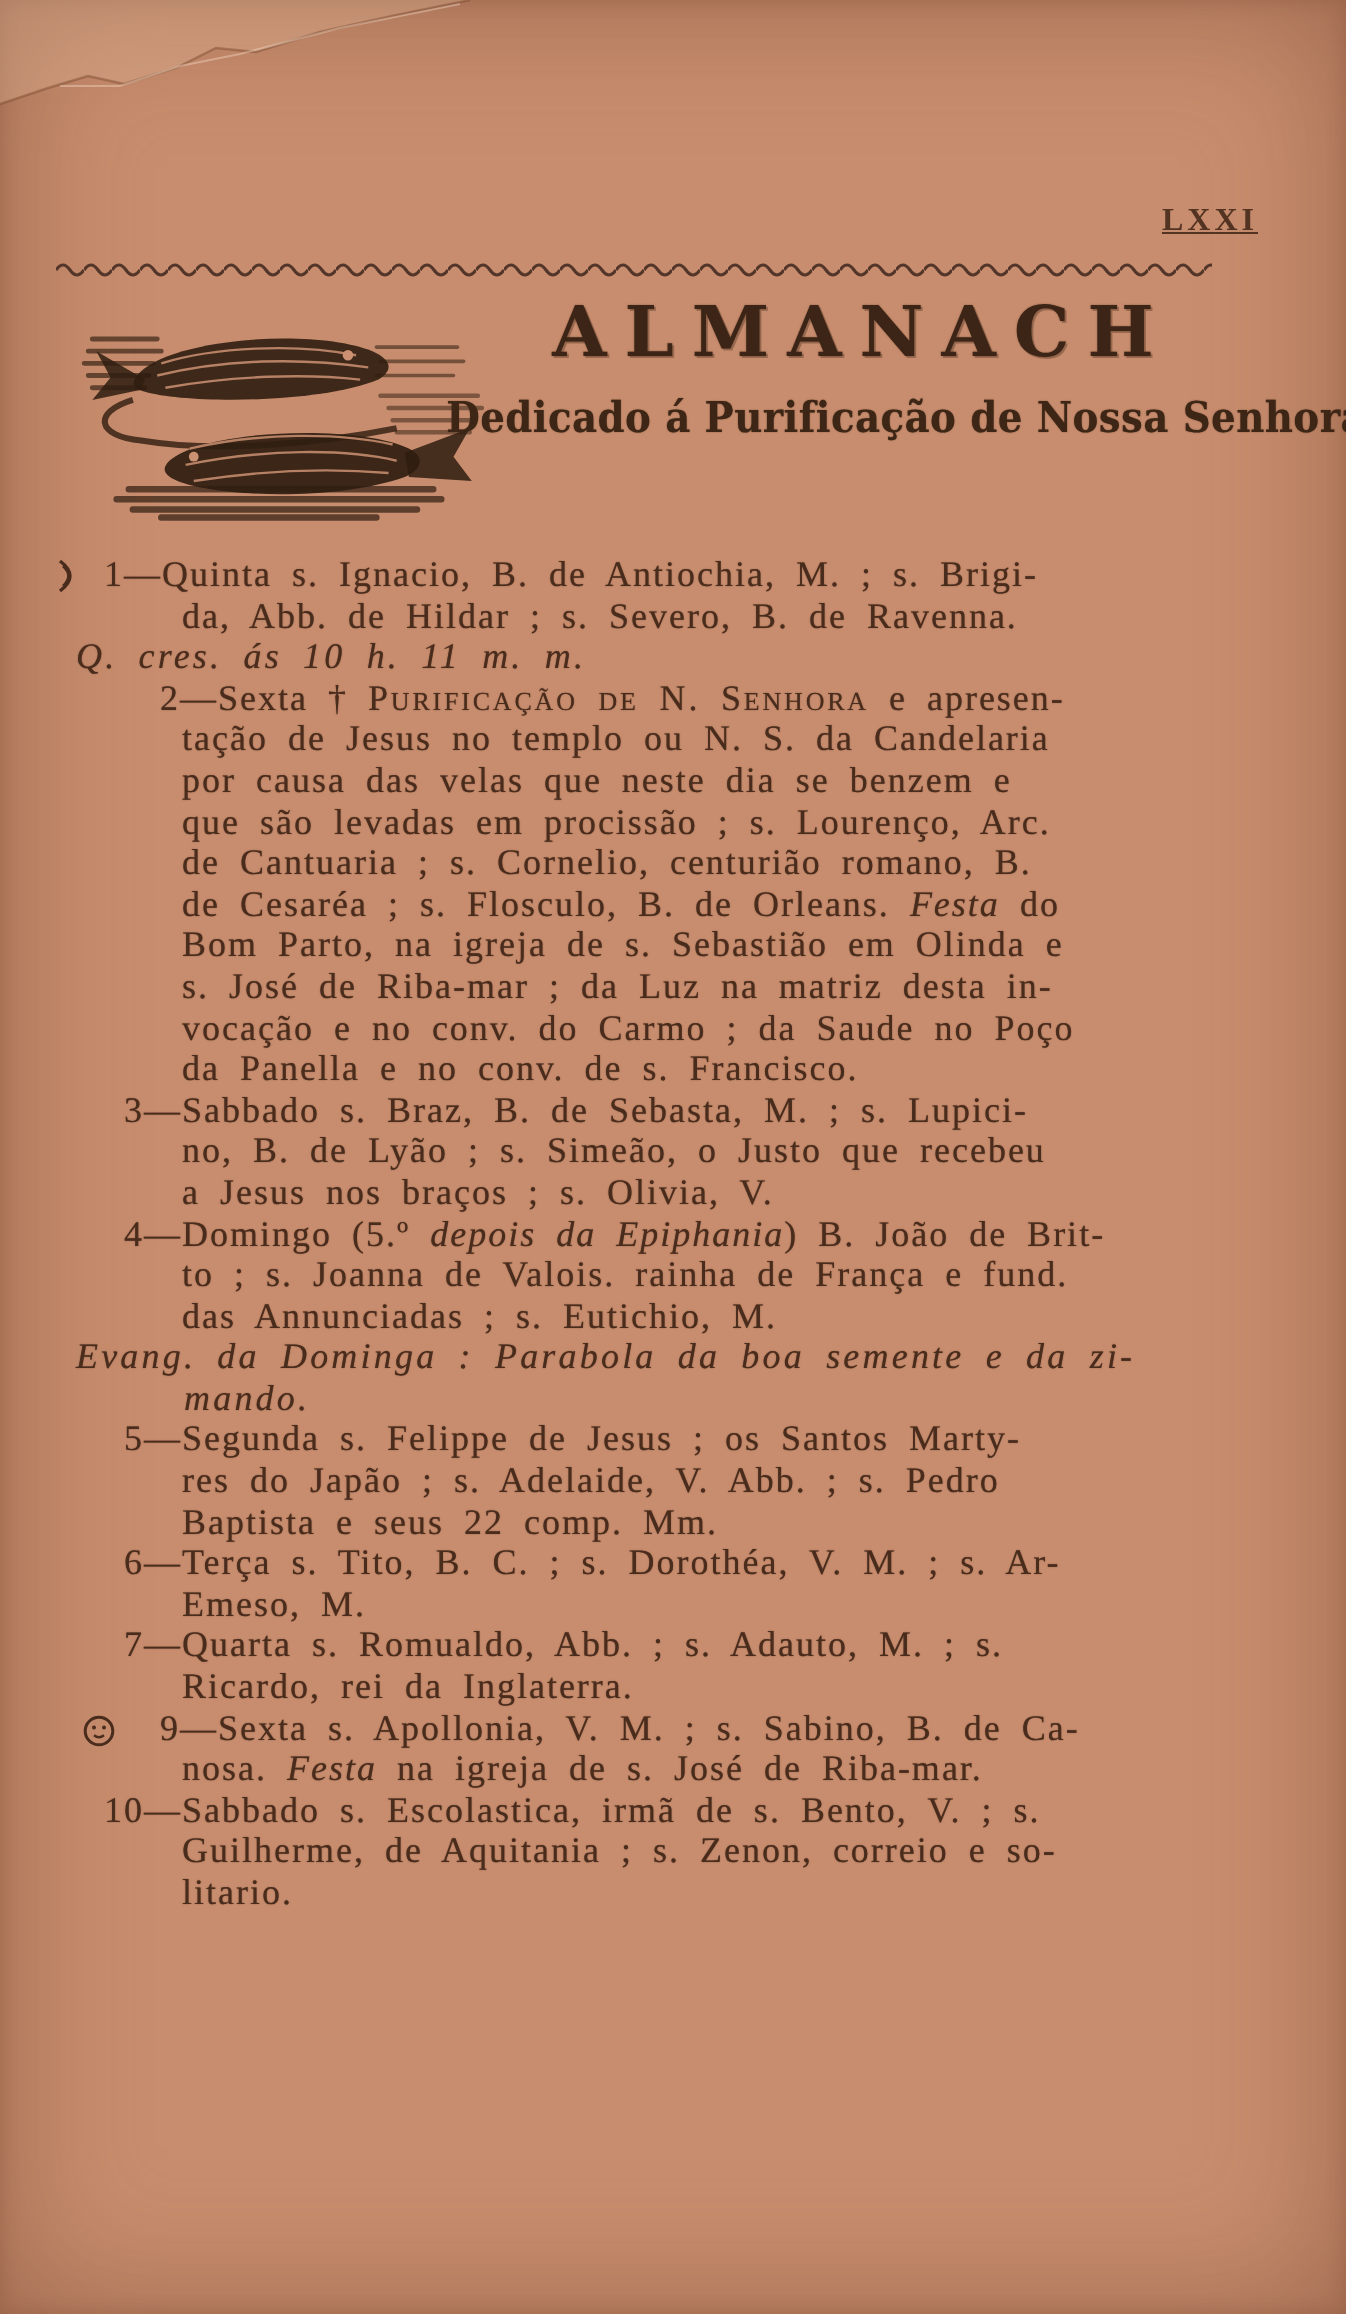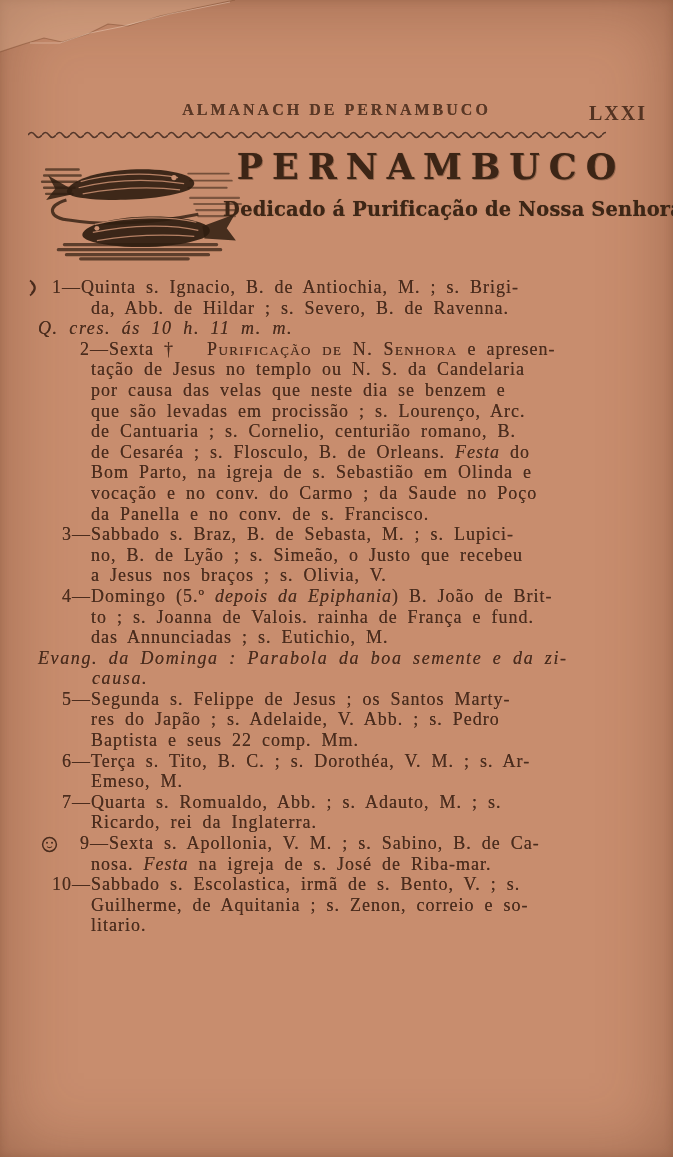--- a/index.html
+++ b/index.html
@@ -23,22 +23,22 @@
     font-family:"Liberation Serif", serif;
   }
   .crease{position:absolute;top:0;left:0;}
   .header-row{position:absolute;top:101px;left:0;width:673px;height:24px;}
   .book-title{
     position:absolute;left:0;right:0;text-align:center;
     font-size:16px;font-weight:bold;letter-spacing:3px;color:#5a3826;
     text-shadow:0 0 .6px rgba(90,56,38,.8);
   }
   .page-number{
-    position:absolute;right:26px;top:1px;
-    font-size:20px;font-weight:bold;letter-spacing:2px;color:#533322;
+    position:absolute;right:44px;top:1px;
+    font-size:16px;font-weight:bold;letter-spacing:2px;color:#533322;text-decoration:underline;
   }
   .wavy{position:absolute;top:129px;left:28px;}
   .fish-art{position:absolute;top:146px;left:36px;width:208px;height:116px;}
   .month-col{position:absolute;top:146px;left:216px;width:430px;text-align:center;}
   .month-name{
     font-family:"DejaVu Serif", serif;font-size:35px;font-weight:bold;
     letter-spacing:9px;color:#3c2516;
     text-shadow:1px 1px 0 rgba(40,20,8,.28), 0 0 1px rgba(60,32,16,.45);
     white-space:nowrap;
   }
@@ -60,39 +60,38 @@
   }
   .line{position:relative;white-space:nowrap;}
   .ind-day-outer{padding-left:52px;}
   .ind-day{padding-left:62px;}
   .ind-day-inner{padding-left:80px;}
   .ind-cont{padding-left:91px;}
   .ind-annot{padding-left:38px;}
   .ind-annot-cont{padding-left:92px;}
   .it{font-style:italic;letter-spacing:1.6px;}
   .line em{font-style:italic;margin-top:39px;}
-  .line .sc{font-variant:small-caps;letter-spacing:1.4px;margin-left:23px;}
+  .line .sc{font-variant:small-caps;letter-spacing:1.4px;}
   .marker{position:absolute;top:2px;}
   .marker svg{display:block;}
   .m-first-quarter-moon{left:27px;}
   .m-full-moon{left:41px;top:3px;}
 </style>
 </head>
 <body>
 
 <div class="page">
 
   <svg class="crease" width="673" height="62" aria-hidden="true">
     <polygon points="0,0 235,0 196,8 160,16 128,26 108,24 88,34 62,42 44,38 24,44 0,52" fill="rgba(228,186,156,0.32)"></polygon>
     <polyline points="235,0 196,8 160,16 128,26 108,24 88,34 62,42 44,38 24,44 0,52" fill="none" stroke="rgba(120,70,45,0.45)" stroke-width="1.2"></polyline>
     <polyline points="230,2 170,14 120,27 90,33 60,43 30,43" fill="none" stroke="rgba(255,235,218,0.35)" stroke-width="1"></polyline>
   </svg>
 
   <div class="header-row">
-    <div class="book-title">ALMANACH DE PERNAMBUCO</div>
     <div class="page-number">LXXI</div>
   </div>
 
   <svg class="wavy" width="578" height="12" aria-hidden="true">
     <defs>
       <pattern id="wavepat" width="14" height="12" patternUnits="userSpaceOnUse">
         <path d="M0,6 Q3.5,1 7,6 T14,6" fill="none" stroke="#533629" stroke-width="1.6"></path>
       </pattern>
     </defs>
     <rect x="0" y="0" width="578" height="12" fill="url(#wavepat)"></rect>
@@ -110,21 +109,21 @@
     <circle cx="136" cy="30" r="2.6" fill="#cb9172"></circle>
     <path d="M44,34 C70,26 110,24 140,30 M42,40 C75,32 112,31 146,36 M46,46 C80,40 115,39 142,42" stroke="#cb9172" stroke-width="1.2" fill="none" opacity=".85"></path>
     <path d="M30,52 C10,58 12,70 34,72 C70,78 120,74 160,66" stroke="#2f1d10" stroke-width="3" fill="none" opacity=".8"></path>
     <path d="M48,82 C66,66 142,64 166,76 C174,80 173,86 164,90 C130,102 72,100 52,92 C45,89 44,86 48,82 Z" fill="#2f1d10" opacity=".92"></path>
     <path d="M164,78 L196,66 L188,80 L197,92 L166,90 Z" fill="#2f1d10" opacity=".85"></path>
     <circle cx="60" cy="80" r="2.4" fill="#cb9172"></circle>
     <path d="M58,76 C92,68 132,68 158,74 M56,84 C95,76 135,76 160,82 M60,92 C98,86 132,86 156,88" stroke="#cb9172" stroke-width="1.2" fill="none" opacity=".85"></path>
   </svg>
 
   <div class="month-col">
-    <div class="month-name">PERNAMBUCO</div>
+    <div class="month-name">ALMANACH</div>
     <div><span class="dedication">Dedicado á Purificação de Nossa Senhora</span></div>
   </div>
 
   <div class="calendar" id="calendar-body">
       <div>
         <div class="line ind-day-outer">1—Quinta s. Ignacio, B. de Antiochia, M. ; s. Brigi-<span class="marker m-first-quarter-moon">
             <svg width="13" height="18" viewBox="0 0 13 18">
               <path d="M3,1.5 Q13,9 3,16.5" fill="none" stroke="#4a2c1d" stroke-width="1.7"></path>
               <path d="M4.5,4 Q10,9 4.5,14" fill="none" stroke="#4a2c1d" stroke-width="1.4"></path>
             </svg>
@@ -135,36 +134,37 @@
         <div class="line ind-annot it">Q. cres. ás 10 h. 11 m. m.</div>
       </div>
       <div>
         <div class="line ind-day-inner">2—Sexta † <span class="sc">Purificação de N. Senhora</span> e apresen-</div>
         <div class="line ind-cont">tação de Jesus no templo ou N. S. da Candelaria</div>
         <div class="line ind-cont">por causa das velas que neste dia se benzem e</div>
         <div class="line ind-cont">que são levadas em procissão ; s. Lourenço, Arc.</div>
         <div class="line ind-cont">de Cantuaria ; s. Cornelio, centurião romano, B.</div>
         <div class="line ind-cont">de Cesaréa ; s. Flosculo, B. de Orleans. <em>Festa</em> do</div>
         <div class="line ind-cont">Bom Parto, na igreja de s. Sebastião em Olinda e</div>
+        <div class="line ind-cont">s. José de Riba-mar ; da Luz na matriz desta in-</div>
         <div class="line ind-cont">vocação e no conv. do Carmo ; da Saude no Poço</div>
         <div class="line ind-cont">da Panella e no conv. de s. Francisco.</div>
       </div>
       <div>
         <div class="line ind-day">3—Sabbado s. Braz, B. de Sebasta, M. ; s. Lupici-</div>
         <div class="line ind-cont">no, B. de Lyão ; s. Simeão, o Justo que recebeu</div>
         <div class="line ind-cont">a Jesus nos braços ; s. Olivia, V.</div>
       </div>
       <div>
         <div class="line ind-day">4—Domingo (5.º <em>depois da Epiphania</em>) B. João de Brit-</div>
         <div class="line ind-cont">to ; s. Joanna de Valois. rainha de França e fund.</div>
         <div class="line ind-cont">das Annunciadas ; s. Eutichio, M.</div>
       </div>
       <div>
         <div class="line ind-annot it">Evang. da Dominga : Parabola da boa semente e da zi-</div>
-        <div class="line ind-annot-cont it">causa.</div>
+        <div class="line ind-annot-cont it">mando.</div>
       </div>
       <div>
         <div class="line ind-day">5—Segunda s. Felippe de Jesus ; os Santos Marty-</div>
         <div class="line ind-cont">res do Japão ; s. Adelaide, V. Abb. ; s. Pedro</div>
         <div class="line ind-cont">Baptista e seus 22 comp. Mm.</div>
       </div>
       <div>
         <div class="line ind-day">6—Terça s. Tito, B. C. ; s. Dorothéa, V. M. ; s. Ar-</div>
         <div class="line ind-cont">Emeso, M.</div>
       </div>

